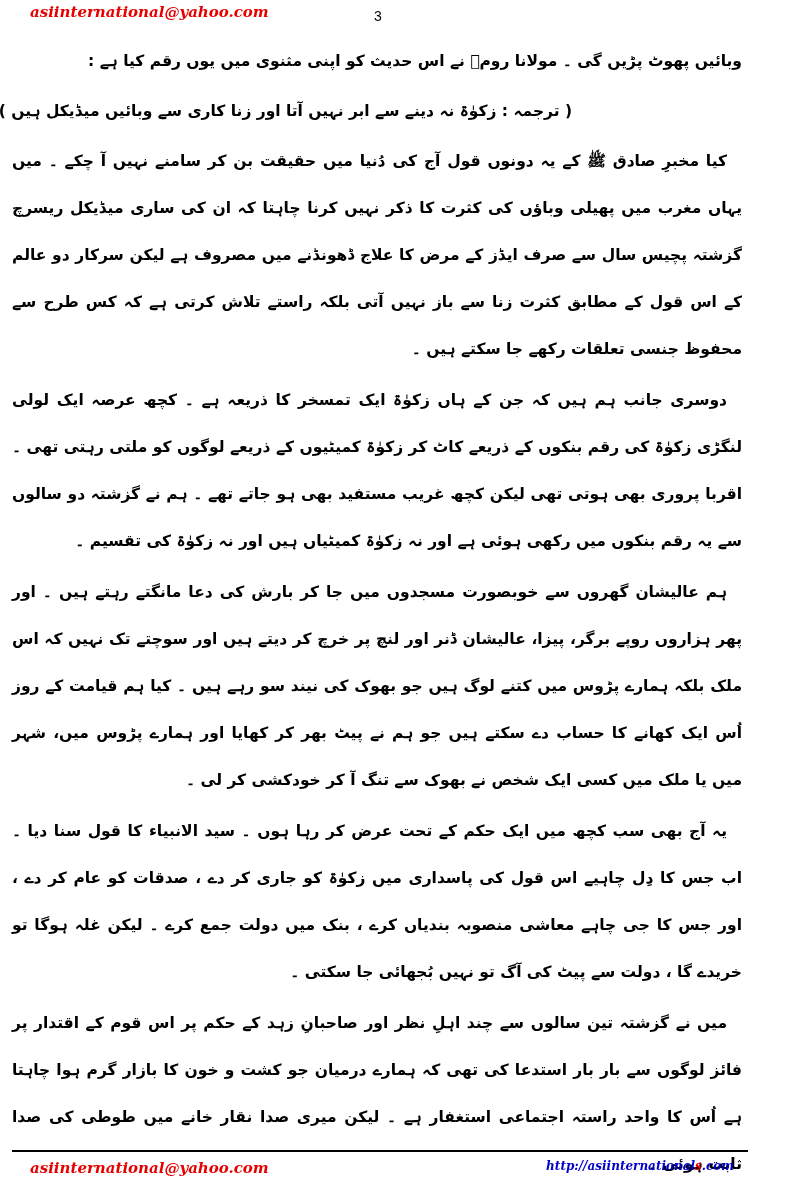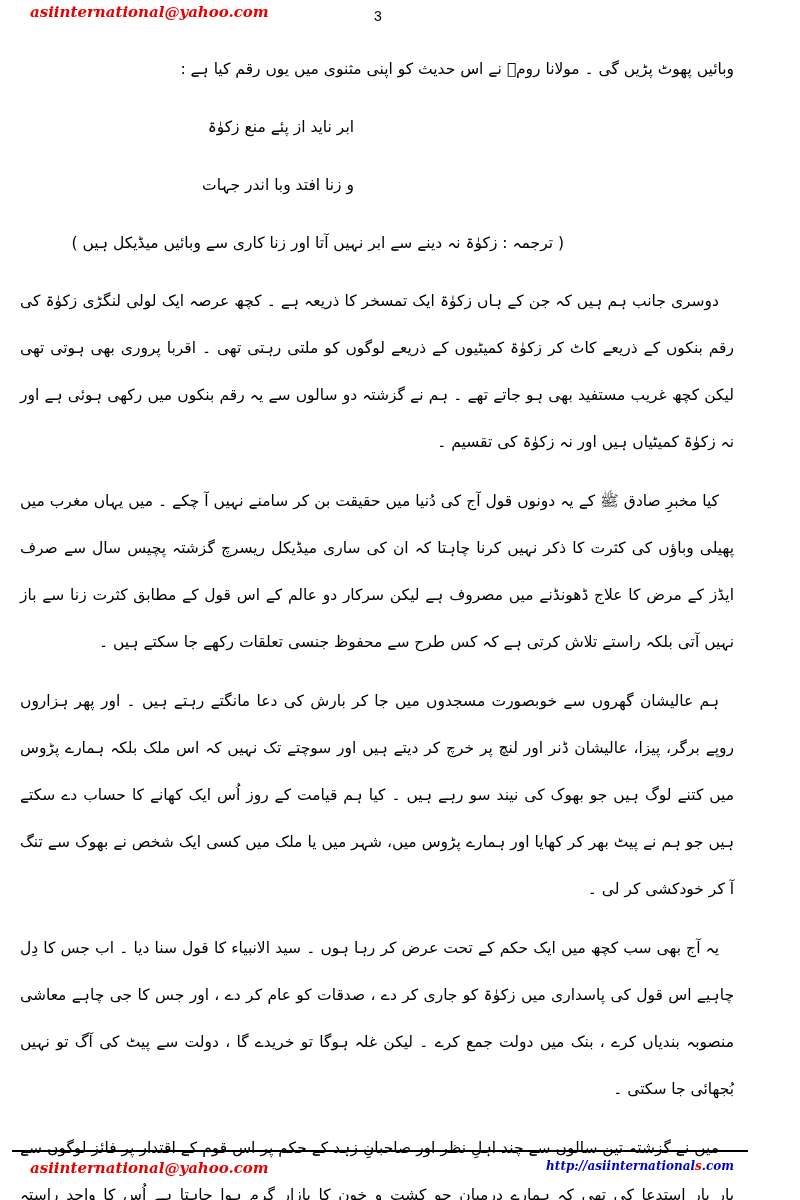--- a/index.html
+++ b/index.html
@@ -19,21 +19,21 @@
   .page-number{
     position:absolute;left:0;right:0;top:8px;text-align:center;
     font-family:"Liberation Sans",sans-serif;font-size:14px;color:#000;
   }
   
   .content{
     position:absolute;top:34px;left:8px;right:10px;
     direction:rtl;unicode-bidi:embed;
     font-size:15.5px;color:#000;
   }
-  .content p{margin:12px;}
+  .content p{margin:4px;font-weight:bold;}
   .intro-line{line-height:46px;text-align:right;}
   .verse{padding-right:380px;line-height:46px;}
   .verse p{white-space:nowrap;}
   .translation{line-height:46px;padding-right:170px;white-space:nowrap;}
   .para{
     line-height:47px;text-align:justify;text-align-last:right;
     text-indent:15px;margin:0;
   }
   .arabic-quote{line-height:50px;padding-right:330px;white-space:nowrap;margin-top:2px;}
   .reference{line-height:48px;padding-right:360px;white-space:nowrap;}
@@ -69,30 +69,26 @@
 
   <div class="header">
     <a class="header-email" href="#">asiinternational@yahoo.com</a>
     <div class="page-number">3</div>
   </div>
 
   <div class="content" dir="rtl">
 
     <p class="intro-line">وبائیں پھوٹ پڑیں گی ۔ مولانا رومؒ نے اس حدیث کو اپنی مثنوی میں یوں رقم کیا ہے :</p>
 
-    <div class="verse">
-      <p>ابر ناید از پئے منع زکوٰۃ</p>
-      <p>و زنا افتد وبا اندر جہات</p>
-    </div>
 
     <p class="translation">( ترجمہ : زکوٰۃ نہ دینے سے ابر نہیں آتا اور زنا کاری سے وبائیں میڈیکل ہیں )</p>
 
+    <p class="para">کیا مخبرِ صادق ﷺ کے یہ دونوں قول آج کی دُنیا میں حقیقت بن کر سامنے نہیں آ چکے ۔ میں یہاں مغرب میں پھیلی وباؤں کی کثرت کا ذکر نہیں کرنا چاہتا کہ ان کی ساری میڈیکل ریسرچ گزشتہ پچیس سال سے صرف ایڈز کے مرض کا علاج ڈھونڈنے میں مصروف ہے لیکن سرکار دو عالم کے اس قول کے مطابق کثرت زنا سے باز نہیں آتی بلکہ راستے تلاش کرتی ہے کہ کس طرح سے محفوظ جنسی تعلقات رکھے جا سکتے ہیں ۔</p>
+
     <p class="para">دوسری جانب ہم ہیں کہ جن کے ہاں زکوٰۃ ایک تمسخر کا ذریعہ ہے ۔ کچھ عرصہ ایک لولی لنگڑی زکوٰۃ کی رقم بنکوں کے ذریعے کاٹ کر زکوٰۃ کمیٹیوں کے ذریعے لوگوں کو ملتی رہتی تھی ۔ اقربا پروری بھی ہوتی تھی لیکن کچھ غریب مستفید بھی ہو جاتے تھے ۔ ہم نے گزشتہ دو سالوں سے یہ رقم بنکوں میں رکھی ہوئی ہے اور نہ زکوٰۃ کمیٹیاں ہیں اور نہ زکوٰۃ کی تقسیم ۔</p>
-
-    <p class="para">کیا مخبرِ صادق ﷺ کے یہ دونوں قول آج کی دُنیا میں حقیقت بن کر سامنے نہیں آ چکے ۔ میں یہاں مغرب میں پھیلی وباؤں کی کثرت کا ذکر نہیں کرنا چاہتا کہ ان کی ساری میڈیکل ریسرچ گزشتہ پچیس سال سے صرف ایڈز کے مرض کا علاج ڈھونڈنے میں مصروف ہے لیکن سرکار دو عالم کے اس قول کے مطابق کثرت زنا سے باز نہیں آتی بلکہ راستے تلاش کرتی ہے کہ کس طرح سے محفوظ جنسی تعلقات رکھے جا سکتے ہیں ۔</p>
 
     <p class="para">ہم عالیشان گھروں سے خوبصورت مسجدوں میں جا کر بارش کی دعا مانگتے رہتے ہیں ۔ اور پھر ہزاروں روپے برگر، پیزا، عالیشان ڈنر اور لنچ پر خرچ کر دیتے ہیں اور سوچتے تک نہیں کہ اس ملک بلکہ ہمارے پڑوس میں کتنے لوگ ہیں جو بھوک کی نیند سو رہے ہیں ۔ کیا ہم قیامت کے روز اُس ایک کھانے کا حساب دے سکتے ہیں جو ہم نے پیٹ بھر کر کھایا اور ہمارے پڑوس میں، شہر میں یا ملک میں کسی ایک شخص نے بھوک سے تنگ آ کر خودکشی کر لی ۔</p>
 
     <p class="para">یہ آج بھی سب کچھ میں ایک حکم کے تحت عرض کر رہا ہوں ۔ سید الانبیاء کا قول سنا دیا ۔ اب جس کا دِل چاہیے اس قول کی پاسداری میں زکوٰۃ کو جاری کر دے ، صدقات کو عام کر دے ، اور جس کا جی چاہے معاشی منصوبہ بندیاں کرے ، بنک میں دولت جمع کرے ۔ لیکن غلہ ہوگا تو خریدے گا ، دولت سے پیٹ کی آگ تو نہیں بُجھائی جا سکتی ۔</p>
 
     <p class="para">میں نے گزشتہ تین سالوں سے چند اہلِ نظر اور صاحبانِ زہد کے حکم پر اس قوم کے اقتدار پر فائز لوگوں سے بار بار استدعا کی تھی کہ ہمارے درمیان جو کشت و خون کا بازار گرم ہوا چاہتا ہے اُس کا واحد راستہ اجتماعی استغفار ہے ۔ لیکن میری صدا نقار خانے میں طوطی کی صدا ثابت ہوئی ۔</p>
 
 
 
     <div class="ornament">❋ ❋ ❋ ❋</div>

